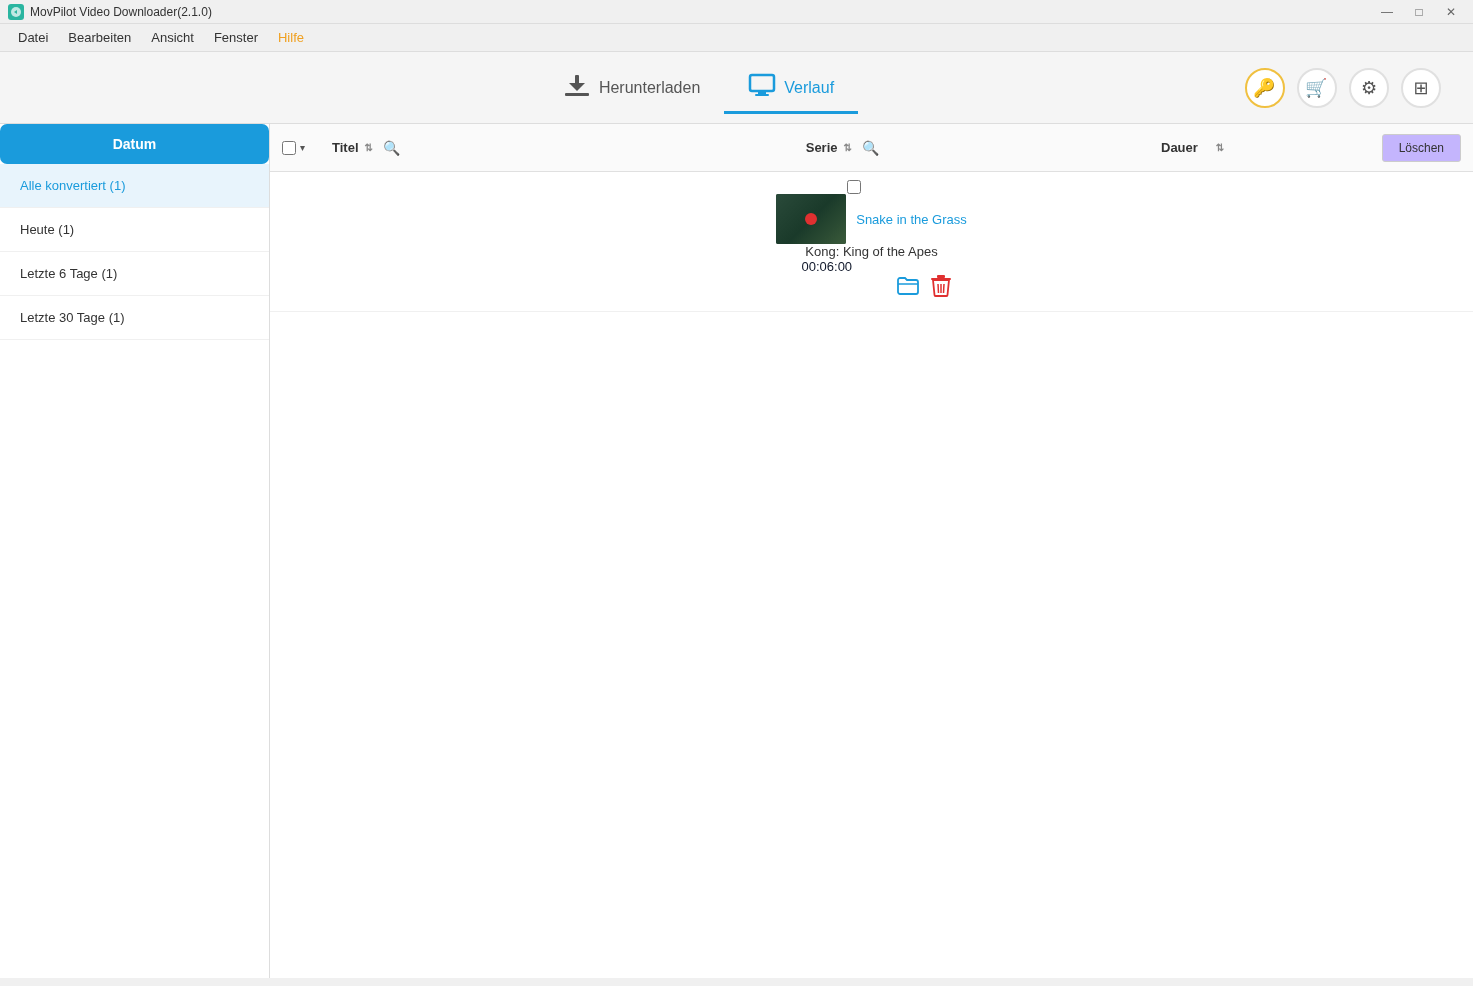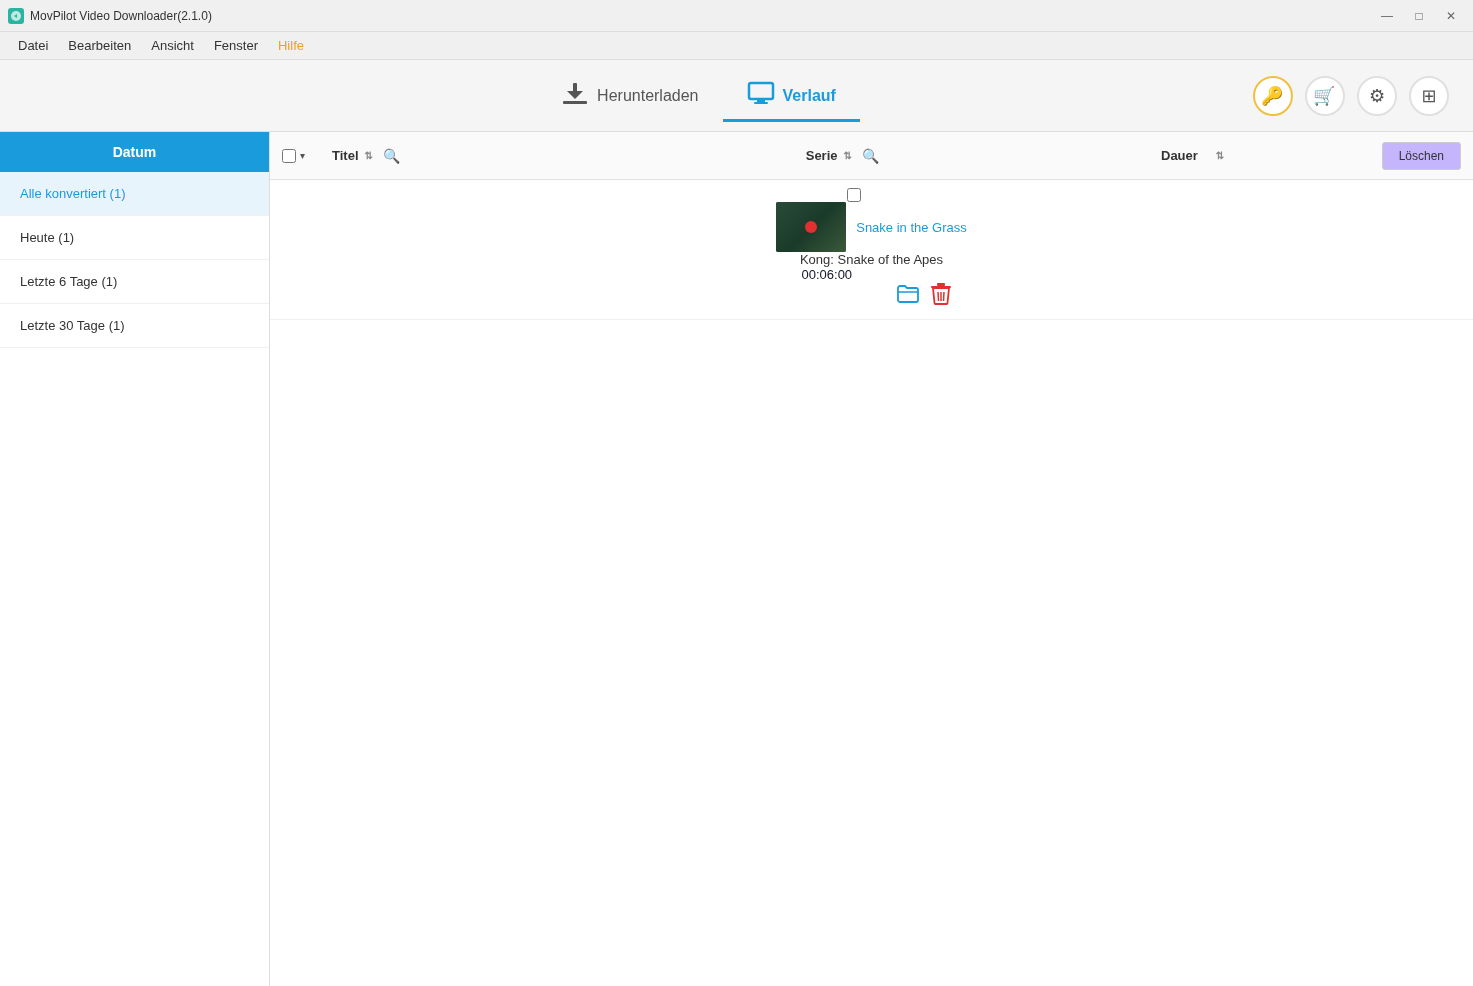--- a/index.html
+++ b/index.html
@@ -1,21 +1,21 @@
 <!DOCTYPE html>
 <html><head>
   <meta charset="utf-8">
   <style>
     * { margin: 0; padding: 0; box-sizing: border-box; }
     body { font-family: 'Segoe UI', Arial, sans-serif; font-size: 13px; background: #f0f0f0; color: #333; width: 1473px; height: 986px; overflow: hidden; }
 
     
     .title-bar {
       background: #f0f0f0;
-      height: 32px;
+      height: 24px;
       display: flex;
       align-items: center;
       justify-content: space-between;
       padding: 0 8px;
       border-bottom: 1px solid #ddd;
     }
     .title-bar-left {
       display: flex;
       align-items: center;
       gap: 6px;
@@ -58,21 +58,21 @@
       border-radius: 2px;
     }
 
     
     .toolbar {
       background: #f5f5f5;
       height: 72px;
       display: flex;
       align-items: center;
       justify-content: space-between;
-      padding: 0 24px;
+      padding: 0 32px;
       border-bottom: 1px solid #ddd;
     }
     .toolbar-nav {
       display: flex;
       align-items: center;
       gap: 0;
       flex: 1;
       justify-content: center;
     }
     .nav-btn {
@@ -125,20 +125,21 @@
       border-right: 1px solid #ddd;
       flex-shrink: 0;
     }
     .sidebar-header {
       background: #1a9bdc;
       color: white;
       padding: 12px 32px;
       font-size: 14px;
       font-weight: 600;
       text-align: center;
+      border-radius: 7px;
     }
     .sidebar-item {
       padding: 14px 20px;
       cursor: pointer;
       font-size: 13px;
       color: #333;
       border-bottom: 1px solid #f0f0f0;
     }
     .sidebar-item.active {
       background: #e8f4fc;
@@ -307,21 +308,21 @@
       <span style="color:#555;font-size:16px;font-weight:500;">Herunterladen</span>
     </div>
     <div class="nav-btn active">
       <span class="nav-icon">
         <svg width="28" height="24" viewBox="0 0 28 24" fill="none">
           <rect x="2" y="2" width="24" height="16" rx="2" stroke="#1a9bdc" stroke-width="2.5" fill="none"></rect>
           <rect x="10" y="18" width="8" height="3" fill="#1a9bdc"></rect>
           <rect x="7" y="21" width="14" height="2" rx="1" fill="#1a9bdc"></rect>
         </svg>
       </span>
-      <span style="color:#1a9bdc;font-size:16px;font-weight:700;">Verlauf</span>
+      <span style="color:#1a9bdc;font-size:16px;font-weight:400;">Verlauf</span>
     </div>
   </div>
   <div class="toolbar-actions">
     <div class="toolbar-icon-btn gold" title="Key">
       <span style="color:#f0c040;font-size:18px;">🔑</span>
     </div>
     <div class="toolbar-icon-btn cart" title="Cart">
       <span style="color:#555;font-size:18px;">🛒</span>
     </div>
     <div class="toolbar-icon-btn gear" title="Settings">
@@ -383,21 +384,21 @@
       </div>
       <div class="row-title">
         <div class="video-thumb">
           <div class="video-thumb-inner">
             <div class="video-thumb-dot"></div>
           </div>
         </div>
         <a class="title-link">Snake in the Grass</a>
       </div>
       <div class="row-serie">
-        <span>Kong: Snake of the Apes</span>
+        <span>Kong: King of the Apes</span>
       </div>
       <div class="row-dauer">
         <span>00:06:00</span>
       </div>
       <div class="row-actions">
         <button class="action-btn-folder" title="Ordner öffnen">
           <svg width="24" height="22" viewBox="0 0 24 22" fill="none">
             <path d="M2 5C2 3.9 2.9 3 4 3H9L11 5H20C21.1 5 22 5.9 22 7V17C22 18.1 21.1 19 20 19H4C2.9 19 2 18.1 2 17V5Z" stroke="#1a9bdc" stroke-width="1.8" fill="none"></path>
             <path d="M2 9H22" stroke="#1a9bdc" stroke-width="1.5"></path>
           </svg>

